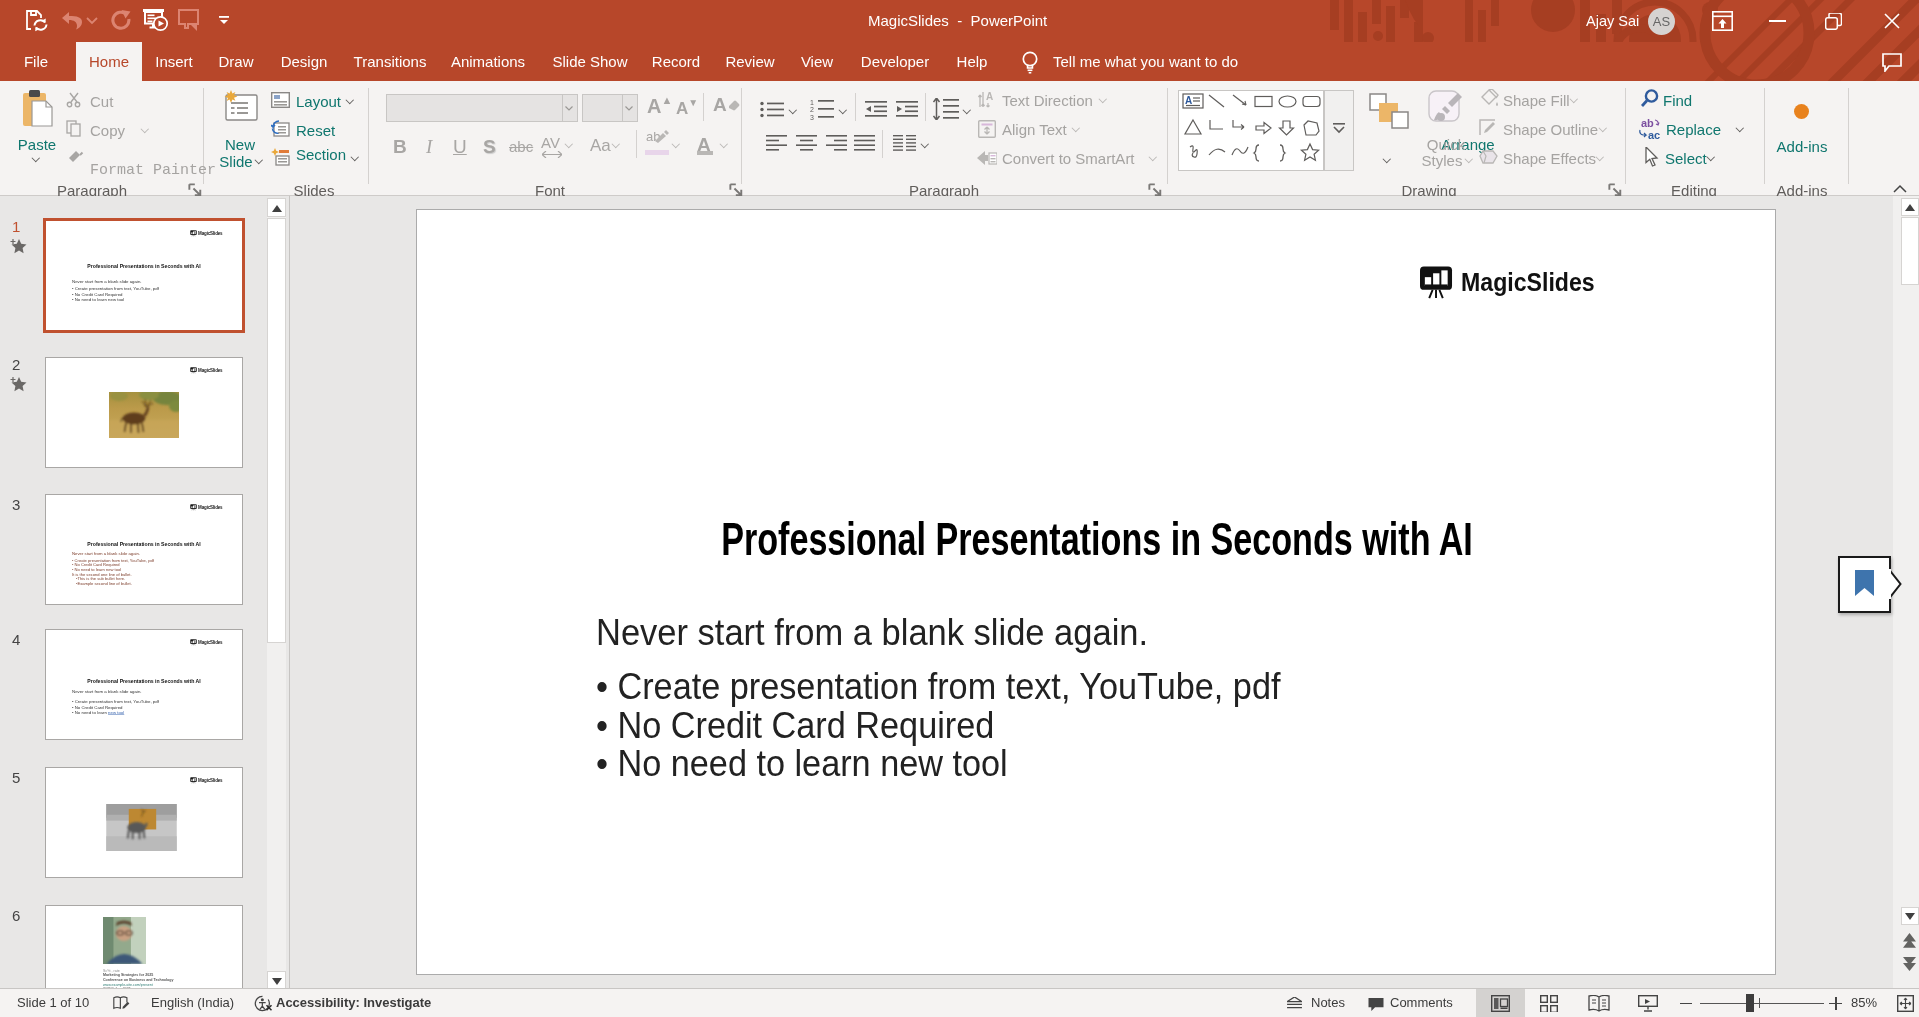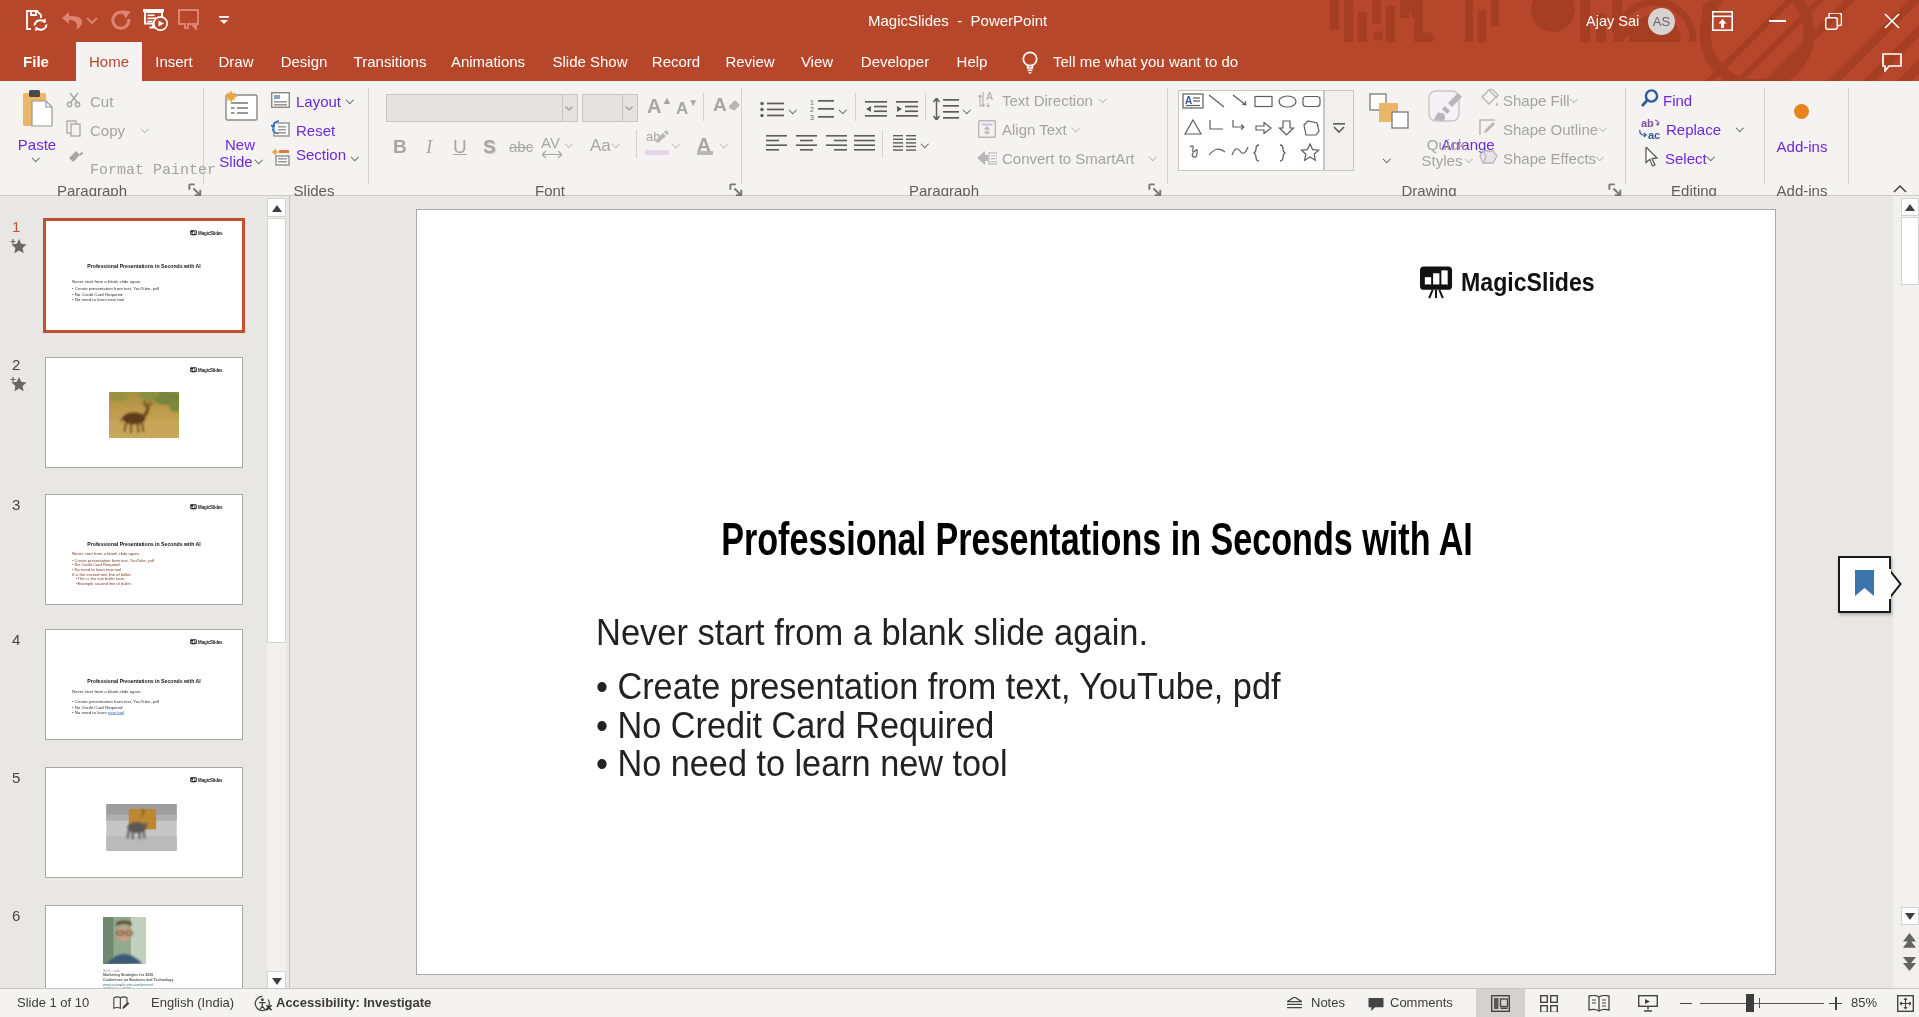--- a/index.html
+++ b/index.html
@@ -12,21 +12,21 @@
 #tabrow { position:absolute; left:0; top:42px; width:1919px; height:39px; background:#b7472a; }
 .tab { position:absolute; top:0; height:39px; line-height:39px; color:#fff; font-size:15px; white-space:nowrap; transform:translateX(-50%); }
 #tab-home { background:#f5f3f2; color:#b7472a; padding:0 13px; }
 #titletext { position:absolute; top:0; height:42px; line-height:42px; color:#fff; font-size:15px; white-space:nowrap; }
 
 
 #ribbon { position:absolute; left:0; top:81px; width:1919px; height:115px; background:#f5f3f2; border-bottom:1px solid #cecbc9; }
 .gdiv { position:absolute; top:7px; height:96px; width:1px; background:#d4d1cf; }
 .glabel { position:absolute; top:101px; font-size:15px; color:#605d5b; text-align:center; white-space:nowrap; }
 .dlaunch { position:absolute; width:15px; height:15px; }
-.rtext { position:absolute; font-size:15px; color:#6d28d9; white-space:nowrap; }
+.rtext { position:absolute; font-size:15px; color:#0f766e; white-space:nowrap; }
 .rtext.dis { color:#a5a3a1; }
 .cv { display:inline-block; width:5.5px; height:5.5px; border-right:1.4px solid #5f5d5b; border-bottom:1.4px solid #5f5d5b; transform:rotate(45deg); }
 .cv.dis { border-color:#b9b7b5; }
 
 
 #work { position:absolute; left:0; top:196px; width:1919px; height:792px; background:#e8e7e6; }
 #thumbs { position:absolute; left:0; top:0; width:267px; height:792px; background:#e8e7e6; }
 .thumb { position:absolute; left:45px; width:198px; height:111px; background:#fff; border:1px solid #a9a7a5; }
 .thumb.sel { left:43px; width:202px; height:115px; border:3px solid #c0512f; }
 .tnum { position:absolute; left:12px; font-size:15px; color:#444; }
@@ -150,21 +150,21 @@
     <svg class="abs" style="left:1825px;top:13px;" width="17" height="17" viewBox="0 0 17 17">
       <path d="M4 4 V1.5 a1.5 1.5 0 0 1 1.5 -1.5 H14 a2.5 2.5 0 0 1 2.5 2.5 V11 a1.5 1.5 0 0 1 -1.5 1.5 H13" fill="none" stroke="#fff" stroke-width="1.5"></path>
       <rect x="0.7" y="4.7" width="11.6" height="11.6" rx="2" fill="none" stroke="#fff" stroke-width="1.5"></rect>
     </svg>
 
     <svg class="abs" style="left:1884px;top:13px;" width="16" height="16" viewBox="0 0 16 16">
       <path d="M1 1 L15 15 M15 1 L1 15" stroke="#fff" stroke-width="1.6"></path>
     </svg>
   </div>
   <div id="tabrow">
-    <div class="tab" style="left:36px;font-weight:bold;">File</div>
+    <div class="tab" style="left:36px;">File</div>
     <div class="tab" id="tab-home" style="left:109px;">Home</div>
     <div class="tab" style="left:174px;">Insert</div>
     <div class="tab" style="left:236px;">Draw</div>
     <div class="tab" style="left:304px;">Design</div>
     <div class="tab" style="left:390px;">Transitions</div>
     <div class="tab" style="left:488px;">Animations</div>
     <div class="tab" style="left:590px;">Slide Show</div>
     <div class="tab" style="left:676px;">Record</div>
     <div class="tab" style="left:750px;">Review</div>
     <div class="tab" style="left:817px;">View</div>

